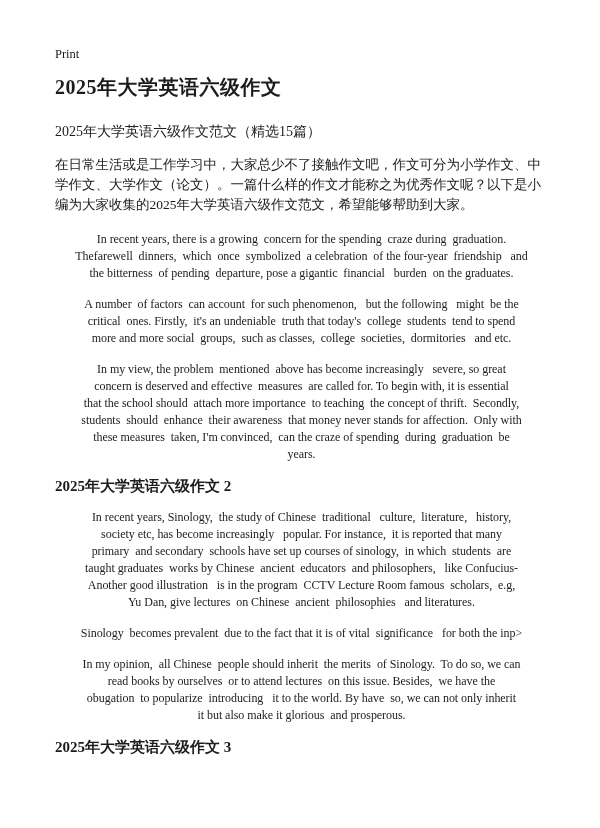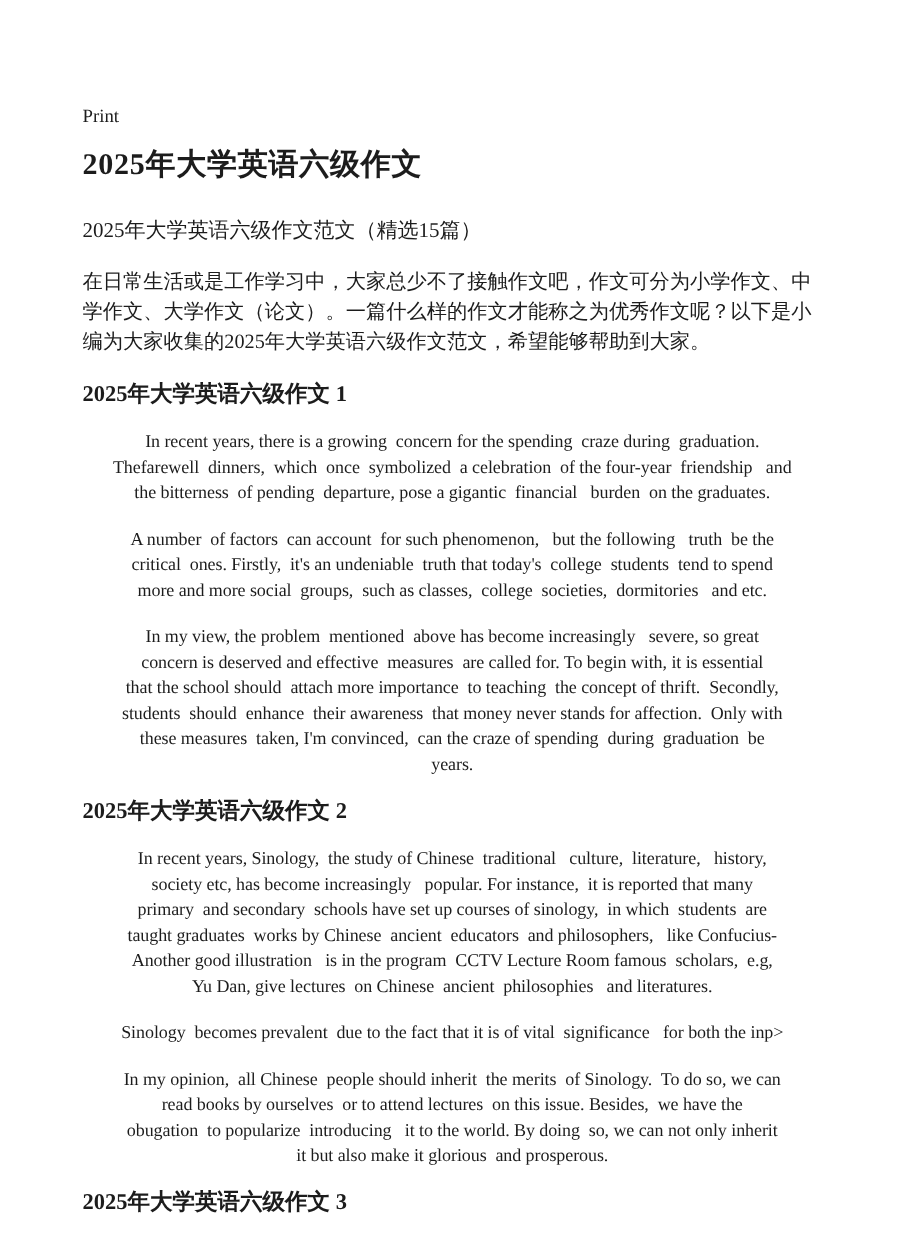--- a/index.html
+++ b/index.html
@@ -11,21 +11,21 @@
     width: 600px;
     height: 828px;
     overflow: hidden;
     color: #1c1c1c;
     font-family: "Liberation Serif", serif;
   }
   .page {
     box-sizing: border-box;
     width: 600px;
     height: 828px;
-    padding: 68px 52px 0 55px;
+    padding: 44px 52px 0 55px;
     background: #ffffff;
   }
   .print-link {
     font-size: 12.5px;
     line-height: 14px;
     color: #1c1c1c;
     display: inline-block;
     margin-bottom: 14px;
     cursor: pointer;
     text-decoration: none;
@@ -79,28 +79,27 @@
 
   <div class="doc-subtitle">2025年大学英语六级作文范文（精选15篇）</div>
 
   <div class="intro">
       <div class="cline">在日常生活或是工作学习中，大家总少不了接触作文吧，作文可分为小学作文、中</div>
       <div class="cline">学作文、大学作文（论文）。一篇什么样的作文才能称之为优秀作文呢？以下是小</div>
       <div class="cline">编为大家收集的2025年大学英语六级作文范文，希望能够帮助到大家。</div>
     </div>
 
   <div>
-      <div class="sec-heading">2025年大学英语六级作文 1</div>
       <div class="para">
         <div class="eline">In recent years, there is a growing  concern for the spending  craze during  graduation.</div>
         <div class="eline">Thefarewell  dinners,  which  once  symbolized  a celebration  of the four-year  friendship   and</div>
         <div class="eline">the bitterness  of pending  departure, pose a gigantic  financial   burden  on the graduates.</div>
       </div>
       <div class="para">
-        <div class="eline">A number  of factors  can account  for such phenomenon,   but the following   truth  be the</div>
+        <div class="eline">A number  of factors  can account  for such phenomenon,   but the following   might  be the</div>
         <div class="eline">critical  ones. Firstly,  it's an undeniable  truth that today's  college  students  tend to spend</div>
         <div class="eline">more and more social  groups,  such as classes,  college  societies,  dormitories   and etc.</div>
       </div>
       <div class="para">
         <div class="eline">In my view, the problem  mentioned  above has become increasingly   severe, so great</div>
         <div class="eline">concern is deserved and effective  measures  are called for. To begin with, it is essential</div>
         <div class="eline">that the school should  attach more importance  to teaching  the concept of thrift.  Secondly,</div>
         <div class="eline">students  should  enhance  their awareness  that money never stands for affection.  Only with</div>
         <div class="eline">these measures  taken, I'm convinced,  can the craze of spending  during  graduation  be</div>
         <div class="eline">years.</div>
@@ -113,18 +112,18 @@
         <div class="eline">taught graduates  works by Chinese  ancient  educators  and philosophers,   like Confucius-</div>
         <div class="eline">Another good illustration   is in the program  CCTV Lecture Room famous  scholars,  e.g,</div>
         <div class="eline">Yu Dan, give lectures  on Chinese  ancient  philosophies   and literatures.</div>
       </div>
       <div class="para">
         <div class="eline">Sinology  becomes prevalent  due to the fact that it is of vital  significance   for both the inp&gt;</div>
       </div>
       <div class="para">
         <div class="eline">In my opinion,  all Chinese  people should inherit  the merits  of Sinology.  To do so, we can</div>
         <div class="eline">read books by ourselves  or to attend lectures  on this issue. Besides,  we have the</div>
-        <div class="eline">obugation  to popularize  introducing   it to the world. By doing  so, we can not only inherit</div>
+        <div class="eline">obugation  to popularize  introducing   it to the world. By have  so, we can not only inherit</div>
         <div class="eline">it but also make it glorious  and prosperous.</div>
       </div>
       <div class="sec-heading">2025年大学英语六级作文 3</div>
     </div>
 </div>
 
 </body></html>

